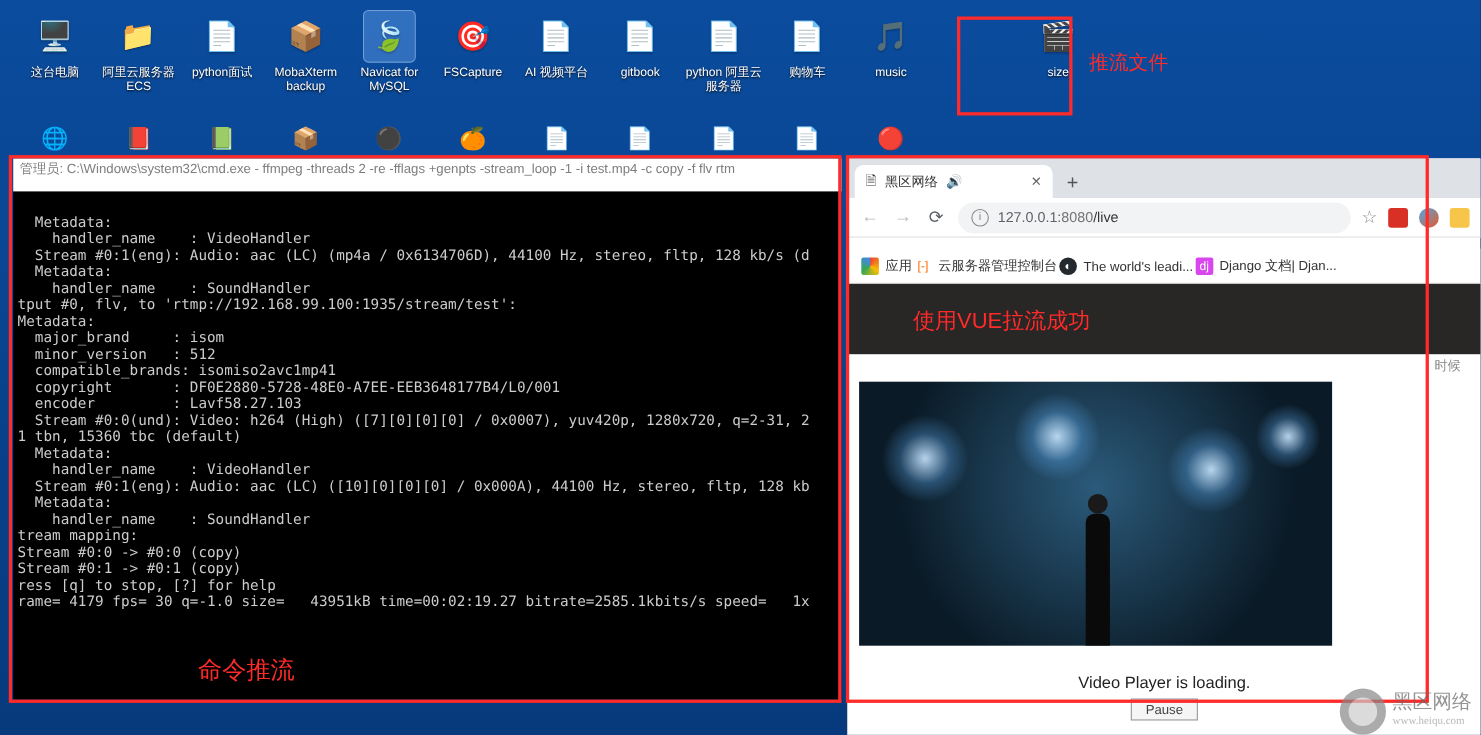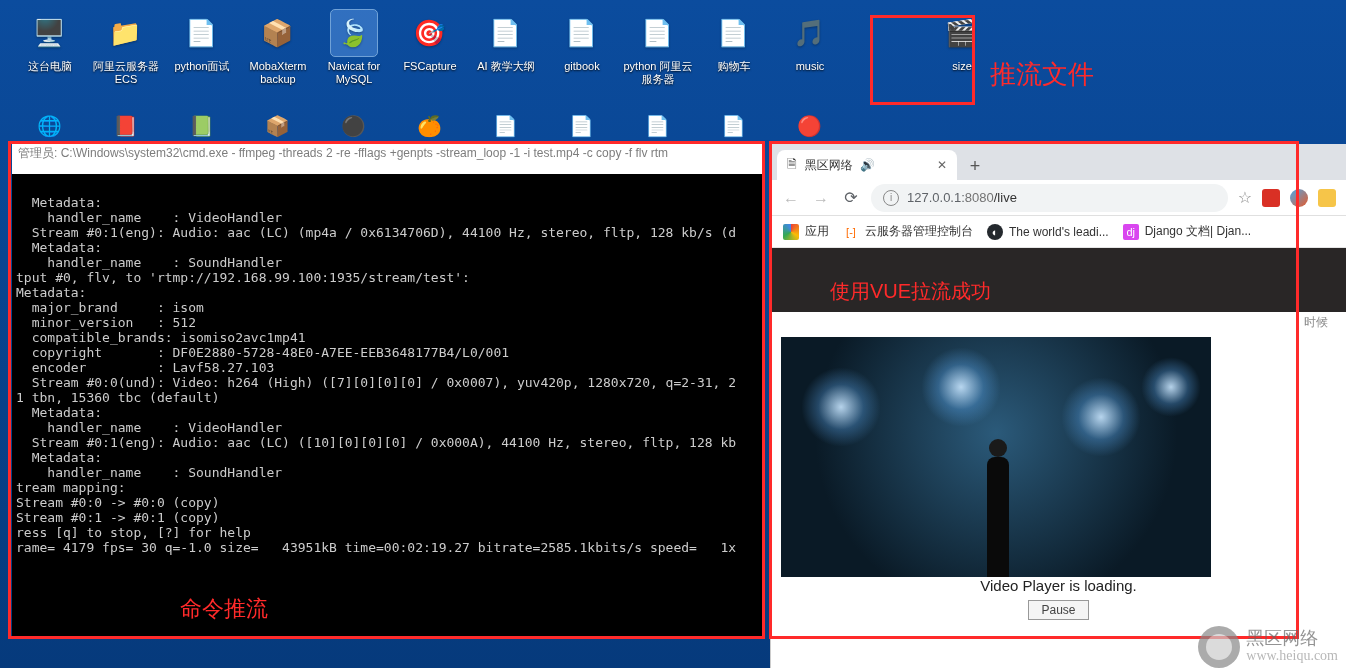--- a/index.html
+++ b/index.html
@@ -8,21 +8,21 @@
 .icons-row { display: flex; gap: 0; padding: 10px 0 0 12px; }
 .desktop-icon { width: 76px; height: 94px; display: flex; flex-direction: column; align-items: center; text-align: center; gap: 4px; cursor: pointer; }
 .desktop-icon.selected .icon-img { background: rgba(120,180,255,0.35); outline: 1px solid rgba(180,220,255,0.6); }
 .icon-img { width: 46px; height: 46px; border-radius: 4px; display: flex; align-items: center; justify-content: center; font-size: 26px; color: #fff; }
 .icon-label { color: #fff; font-size: 11px; line-height: 13px; text-shadow: 0 1px 2px #000; max-width: 74px; text-align: center; }
 .row2 { position: absolute; top: 108px; left: 12px; display: flex; gap: 0; }
 .row2 .desktop-icon { height: auto; }
 .row2 .icon-img { width: 36px; height: 36px; font-size: 20px; }
 
 .annotation1 { position: absolute; top: 15px; left: 870px; width: 105px; height: 90px; border: 3px solid #ff2a2a; pointer-events: none; }
-.annotation1-label { position: absolute; top: 45px; left: 990px; color: #ff2a2a; font-size: 26px; font-weight: 500; margin-top: 12px; }
+.annotation1-label { position: absolute; top: 45px; left: 990px; color: #ff2a2a; font-size: 18px; font-weight: 500; }
 .annotation2 { position: absolute; top: 141px; left: 8px; width: 757px; height: 498px; border: 3px solid #ff2a2a; pointer-events: none; z-index: 50; }
 .annotation2-label { position: absolute; top: 594px; left: 180px; color: #ff2a2a; font-size: 22px; z-index: 51; }
 .annotation3 { position: absolute; top: 141px; left: 769px; width: 530px; height: 498px; border: 3px solid #ff2a2a; pointer-events: none; z-index: 50; }
 .annotation3-label { position: absolute; top: 278px; left: 830px; color: #ff2a2a; font-size: 20px; z-index: 51; }
 
 .terminal { position: absolute; top: 144px; left: 12px; width: 753px; height: 492px; background: #000; color: #ccc; font-family: "Consolas", monospace; font-size: 13px; line-height: 15px; }
 .terminal-title { background: #fff; color: #7d7d7d; padding: 2px 6px; font-size: 12px; height: 30px; overflow: hidden; white-space: nowrap; font-family: "Microsoft YaHei", sans-serif; }
 .terminal-body { padding: 21px 4px; white-space: pre; overflow: hidden; }
 
 .browser { position: absolute; top: 144px; left: 770px; width: 576px; height: 524px; background: #fff; display: flex; flex-direction: column; border-left: 1px solid #ccc; }
@@ -31,38 +31,38 @@
 .tab .close { margin-left: auto; color: #666; cursor: pointer; }
 .newtab { width: 28px; height: 28px; display: flex; align-items: center; justify-content: center; color: #555; cursor: pointer; font-size: 18px; }
 .addr-bar { height: 36px; background: #fff; display: flex; align-items: center; gap: 10px; padding: 0 10px; border-bottom: 1px solid #e0e0e0; }
 .nav-btn { width: 20px; height: 20px; color: #5f6368; cursor: pointer; display: flex; align-items: center; justify-content: center; }
 .nav-btn.disabled { color: #bbb; cursor: default; }
 .url-box { flex: 1; height: 28px; background: #f1f3f4; border-radius: 14px; display: flex; align-items: center; padding: 0 12px; gap: 8px; font-size: 13px; color: #333; }
 .url-host { color: #5f6368; }
 .url-port { color: #737373; }
 .ext-icons { display: flex; gap: 10px; align-items: center; }
 .ext-icon { width: 18px; height: 18px; border-radius: 3px; }
-.bookmark-bar { height: 32px; background: #fff; display: flex; align-items: center; gap: 14px; padding: 0 12px; font-size: 12px; color: #333; border-bottom: 1px solid #e5e5e5; }
+.bookmark-bar { height: 32px; background: #fff; display: flex; align-items: center; gap: 2px; padding: 0 12px; font-size: 12px; color: #333; border-bottom: 1px solid #e5e5e5; margin-top: 10px; }
 .bm-item { display: flex; align-items: center; gap: 6px; cursor: pointer; }
 .bm-icon { width: 16px; height: 16px; border-radius: 2px; display:flex; align-items:center; justify-content:center; font-size:11px; }
 .page { flex: 1; background: #fff; }
 .page-header { height: 64px; background: #292626; }
 .page-text { text-align: right; color: #888; font-size: 12px; padding: 2px 18px; }
 .video-area { margin: 4px 10px 0 10px; width: 430px; height: 240px; background: radial-gradient(circle at 50% 40%, #2b5a7a 0%, #0a1a26 70%); position: relative; overflow:hidden; }
 .stage-light { position:absolute; background: radial-gradient(circle, rgba(200,230,255,0.9) 0%, rgba(100,180,255,0.3) 40%, transparent 70%); width:80px; height:80px; }
 .singer { position:absolute; left:48%; bottom:0; width:22px; height:120px; background:#0a0a0a; border-radius:8px 8px 0 0; }
 .singer::before { content:""; position:absolute; top:-18px; left:2px; width:18px; height:18px; background:#1a1a1a; border-radius:50%; }
-.status-text { text-align: center; font-size: 15px; color: #222; margin-top: 0; }
+.status-text { text-align: center; font-size: 15px; color: #222; margin-top: 25px; }
 .pause-btn { display:block; margin: 6px auto 0; padding: 2px 12px; font-size:12px; border:1px solid #999; background:#f5f5f5; color:#444; }
 
 .watermark { position: absolute; right: 8px; bottom: 0; display:flex; align-items:center; gap:6px; opacity:0.7; z-index:100; }
 .wm-logo { width:42px; height:42px; background:#888; border-radius:50%; position:relative; }
 .wm-logo::after{ content:""; position:absolute; top:8px; left:8px; width:26px; height:26px; background:#ccc; border-radius:50%; }
 .wm-text { color:#666; font-size:18px; line-height:18px; font-family:"SimSun",serif; }
-.wm-text small { font-size:14px; color:#999; display:block; }
+.wm-text small { font-size:10px; color:#999; display:block; }
 .vol-icon { font-size:12px; color:#555; }
 .info-icon { width:16px;height:16px;border:1px solid #888;border-radius:50%;font-size:10px;color:#888;display:flex;align-items:center;justify-content:center; }
 </style>
 </head>
 <body>
 
 <div class="desktop">
   <div class="icons-row" id="icons-row1">
       <div class="desktop-icon">
         <div class="icon-img" style="background:transparent">
@@ -97,21 +97,21 @@
       <div class="desktop-icon">
         <div class="icon-img" style="background:transparent">
           <span style="filter:drop-shadow(0 1px 1px rgba(0,0,0,0.3))">🎯</span>
         </div>
         <div class="icon-label">FSCapture</div>
       </div>
       <div class="desktop-icon">
         <div class="icon-img" style="background:transparent">
           <span style="filter:drop-shadow(0 1px 1px rgba(0,0,0,0.3))">📄</span>
         </div>
-        <div class="icon-label">AI 教学大纲</div>
+        <div class="icon-label">AI 视频平台</div>
       </div>
       <div class="desktop-icon">
         <div class="icon-img" style="background:transparent">
           <span style="filter:drop-shadow(0 1px 1px rgba(0,0,0,0.3))">📄</span>
         </div>
         <div class="icon-label">gitbook</div>
       </div>
       <div class="desktop-icon">
         <div class="icon-img" style="background:transparent">
           <span style="filter:drop-shadow(0 1px 1px rgba(0,0,0,0.3))">📄</span>

